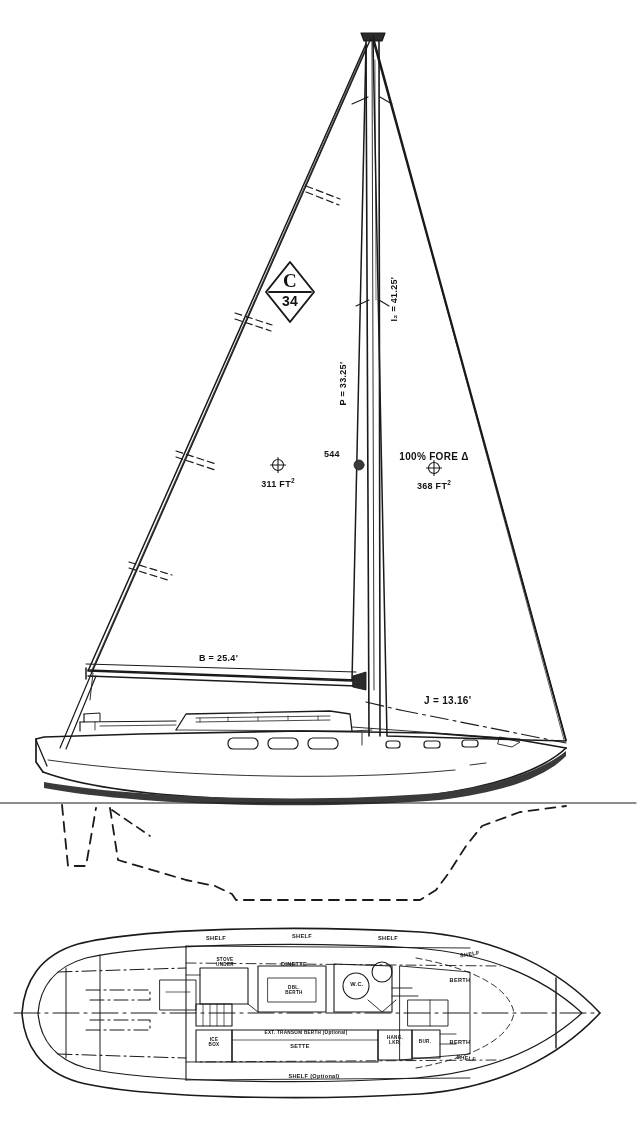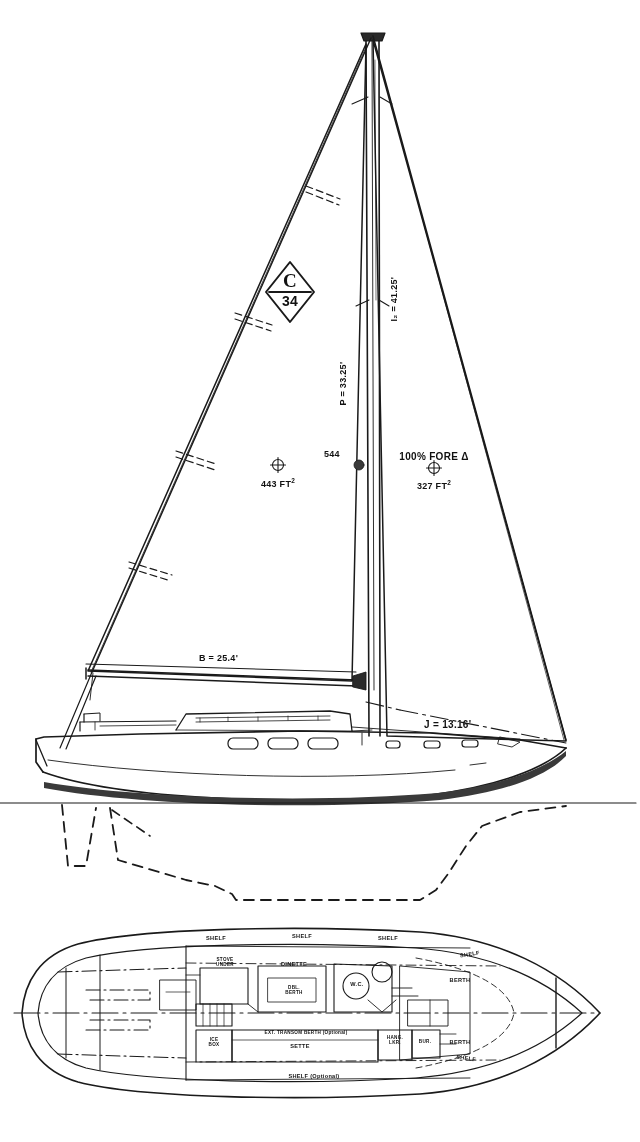--- a/index.html
+++ b/index.html
@@ -275,31 +275,31 @@
 
 <div class="lbl cap ctr" style="left:278px;top:271px;width:24px;font-size:19px;font-family:'Liberation Serif',serif;">C</div>
 <div class="lbl cap ctr" style="left:278px;top:294px;width:24px;font-size:14px;">34</div>
 
 <div class="lbl vert sz9" style="left:348px;top:396px;transform:rotate(-90deg);">P = 33.25'</div>
 
 <div class="lbl vert sz9" style="left:399px;top:312px;transform:rotate(-90deg);">I₂ = 41.25'</div>
 
 <div class="lbl sz9" style="left:199px;top:654px;">B = 25.4'</div>
 
-<div class="lbl sz8" style="left:424px;top:720px;">J = 13.16'</div>
+<div class="lbl sz8" style="left:424px;top:696px;">J = 13.16'</div>
 
 <div class="lbl sz9" style="left:324px;top:450px;text-align:center;">544</div>
 
 <div class="lbl sz9 ctr" style="left:248px;top:478px;width:60px;">
-  <span>443 FT</span><sup>2</sup>
+  <span>311 FT</span><sup>2</sup>
 </div>
 
 <div class="lbl sz8 ctr" style="left:394px;top:452px;width:80px;">100% FORE Δ</div>
 <div class="lbl sz9 ctr" style="left:404px;top:480px;width:60px;">
-  <span>327 FT</span><sup>2</sup>
+  <span>368 FT</span><sup>2</sup>
 </div>
 
 <div class="lbl sz6 ctr" style="left:196px;top:936px;width:40px;">SHELF</div>
 
 <div class="lbl sz6 ctr" style="left:282px;top:934px;width:40px;">SHELF</div>
 
 <div class="lbl sz6 ctr" style="left:368px;top:936px;width:40px;">SHELF</div>
 
 <div class="lbl sz6 ctr" style="left:450px;top:952px;width:40px;transform:rotate(-9deg);">SHELF</div>
 

